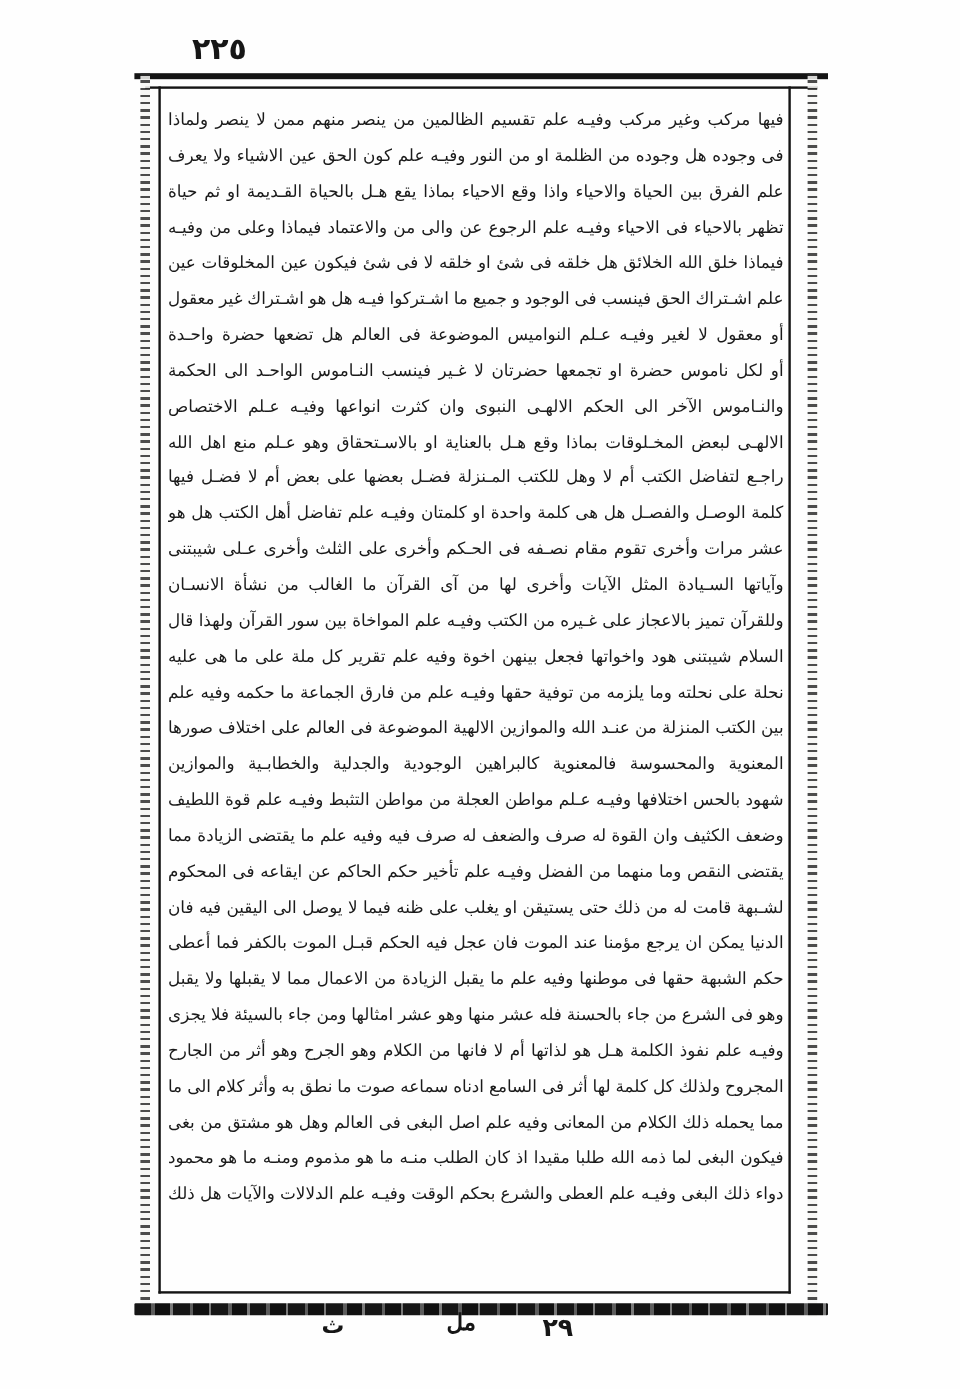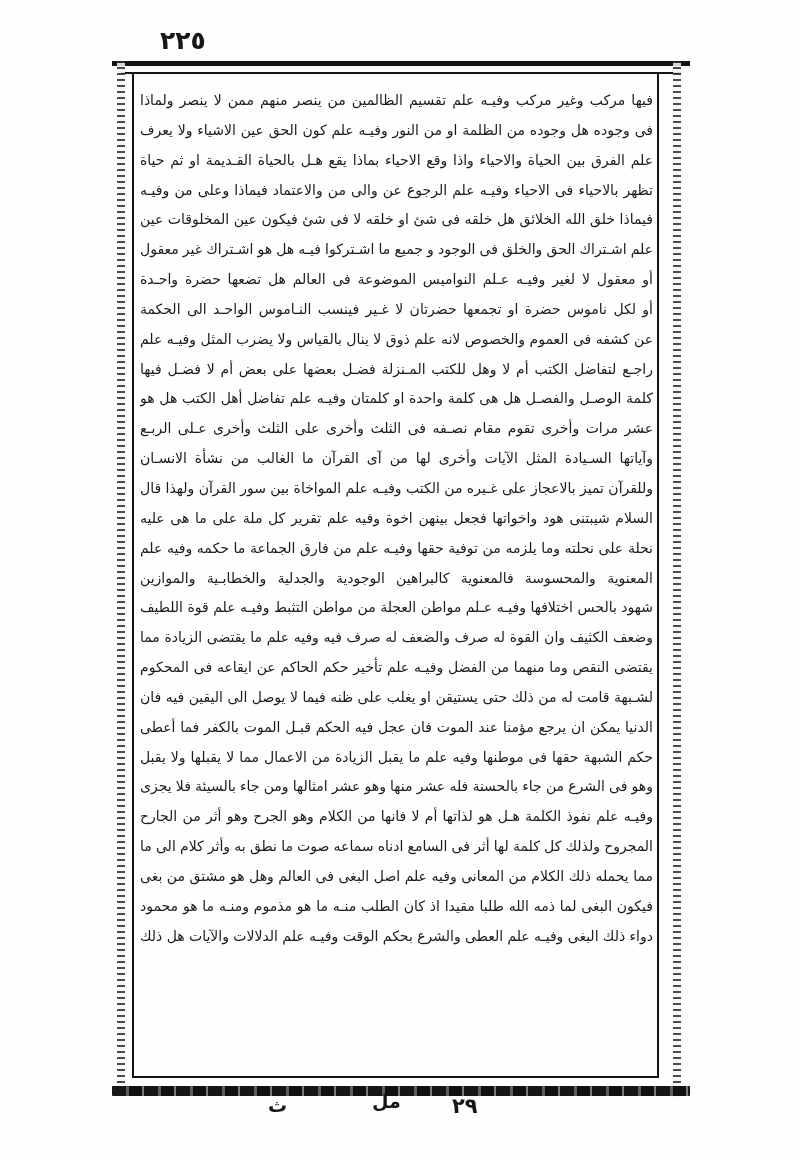--- a/index.html
+++ b/index.html
@@ -66,21 +66,21 @@
     -webkit-font-smoothing: antialiased;
   }
   
   .footer-item {
     position: absolute;
     font-weight: bold;
     color: #161616;
     direction: rtl;
   }
   .quire     { left: 452px; top: 1094px; font-size: 21px; }
-  .catch-mid { left: 372px; top: 1090px; font-size: 19px; }
+  .catch-mid { left: 372px; top: 1090px; font-size: 19px; font-family: Liberation Serif, serif; }
   .catch-end { left: 268px; top: 1094px; font-size: 19px; }
 </style>
 </head>
 <body>
 
 <div class="scan">
 
   <div class="folio">٢٢٥</div>
 
   <div class="rule rule-top-outer"></div>
@@ -91,31 +91,33 @@
   <div class="hatch-v hatch-left"></div>
   <div class="hatch-v hatch-right"></div>
   <div class="band-bottom"></div>
 
   <div class="textblock">
       <div class="line">فيها مركب وغير مركب وفيـه علم تقسيم الظالمين من ينصر منهم ممن لا ينصر ولماذا يرجع الظلم</div>
       <div class="line">فى وجوده هل وجوده من الظلمة او من النور وفيـه علم كون الحق عين الاشياء ولا يعرف وفيه</div>
       <div class="line">علم الفرق بين الحياة والاحياء واذا وقع الاحياء بماذا يقع هـل بالحياة القـديمة او ثم حياة حادثة</div>
       <div class="line">تظهر بالاحياء فى الاحياء وفيـه علم الرجوع عن والى من والاعتماد فيماذا وعلى من وفيـه علم</div>
       <div class="line">فيماذا خلق الله الخلائق هل خلقه فى شئ او خلقه لا فى شئ فيكون عين المخلوقات عين شيئياتها وفيه</div>
-      <div class="line">علم اشـتراك الحق والخلق فى الوجود و جميع ما اشـتركوا فيـه هل هو اشـتراك غير معقول</div>
+      <div class="line">علم اشـتراك الحق فينسب فى الوجود و جميع ما اشـتركوا فيـه هل هو اشـتراك غير معقول</div>
       <div class="line">أو معقول لا لغير وفيـه عـلم النواميس الموضوعة فى العالم هل تضعها حضرة واحـدة جامعة</div>
       <div class="line">أو لكل ناموس حضرة او تجمعها حضرتان لا غـير فينسب النـاموس الواحـد الى الحكمة</div>
-      <div class="line">عن كشفه فى العموم والخصوص لانه علم ذوق لا ينال بالقياس ولا يضرب المثل وفيـه علم</div>
+      <div class="line">والنـاموس الآخر الى الحكم الالهـى النبوى وان كثرت انواعها وفيـه عـلم الاختصاص</div>
+      <div class="line">الالهـى لبعض المخـلوقات بماذا وقع هـل بالعناية او بالاسـتحقاق وهو عـلم منع اهل الله</div>
       <div class="line">راجـع لتفاضل الكتب أم لا وهل للكتب المـنزلة فضـل بعضها على بعض أم لا فضـل فيها</div>
       <div class="line">كلمة الوصـل والفصـل هل هى كلمة واحدة او كلمتان وفيـه علم تفاضل أهل الكتب هل هو</div>
-      <div class="line">عشر مرات وأخرى تقوم مقام نصـفه فى الثلث وأخرى على الثلث وأخرى عـلى الربـع</div>
+      <div class="line">عشر مرات وأخرى تقوم مقام نصـفه فى الحـكم وأخرى على الثلث وأخرى عـلى شيبتنى</div>
       <div class="line">وآياتها السـيادة المثل الآيات وأخرى لها من آى القرآن ما الغالب من نشأة الانسـان</div>
       <div class="line">وللقرآن تميز بالاعجاز على غـيره من الكتب وفيـه علم المواخاة بين سور القرآن ولهذا قال عليه</div>
       <div class="line">السلام شيبتنى هود واخواتها فجعل بينهن اخوة وفيه علم تقرير كل ملة على ما هى عليه وكل ذى</div>
       <div class="line">نحلة على نحلته وما يلزمه من توفية حقها وفيـه علم من فارق الجماعة ما حكمه وفيه علم المواخاة</div>
+      <div class="line">بين الكتب المنزلة من عنـد الله والموازين الالهية الموضوعة فى العالم على اختلاف صورها</div>
       <div class="line">المعنوية والمحسوسة فالمعنوية كالبراهين الوجودية والجدلية والخطابـية والموازين المحسوسة</div>
       <div class="line">شهود بالحس اختلافها وفيـه عـلم مواطن العجلة من مواطن التثبط وفيـه علم قوة اللطيف</div>
       <div class="line">وضعف الكثيف وان القوة له صرف والضعف له صرف فيه وفيه علم ما يقتضى الزيادة مما</div>
       <div class="line">يقتضى النقص وما منهما من الفضل وفيـه علم تأخير حكم الحاكم عن ايقاعه فى المحكوم عليه</div>
       <div class="line">لشـبهة قامت له من ذلك حتى يستيقن او يغلب على ظنه فيما لا يوصل الى اليقين فيه فان الكافر فى</div>
       <div class="line">الدنيا يمكن ان يرجع مؤمنا عند الموت فان عجل فيه الحكم قبـل الموت بالكفر فما أعطى الحاكم</div>
       <div class="line">حكم الشبهة حقها فى موطنها وفيه علم ما يقبل الزيادة من الاعمال مما لا يقبلها ولا يقبل النقص</div>
       <div class="line">وهو فى الشرع من جاء بالحسنة فله عشر منها وهو عشر امثالها ومن جاء بالسيئة فلا يجزى الا مثلها</div>
       <div class="line">وفيـه علم نفوذ الكلمة هـل هو لذاتها أم لا فانها من الكلام وهو الجرح وهو أثر من الجارح فى</div>
       <div class="line">المجروح ولذلك كل كلمة لها أثر فى السامع ادناه سماعه صوت ما نطق به وأثر كلام الى ما فوق ذلك</div>

